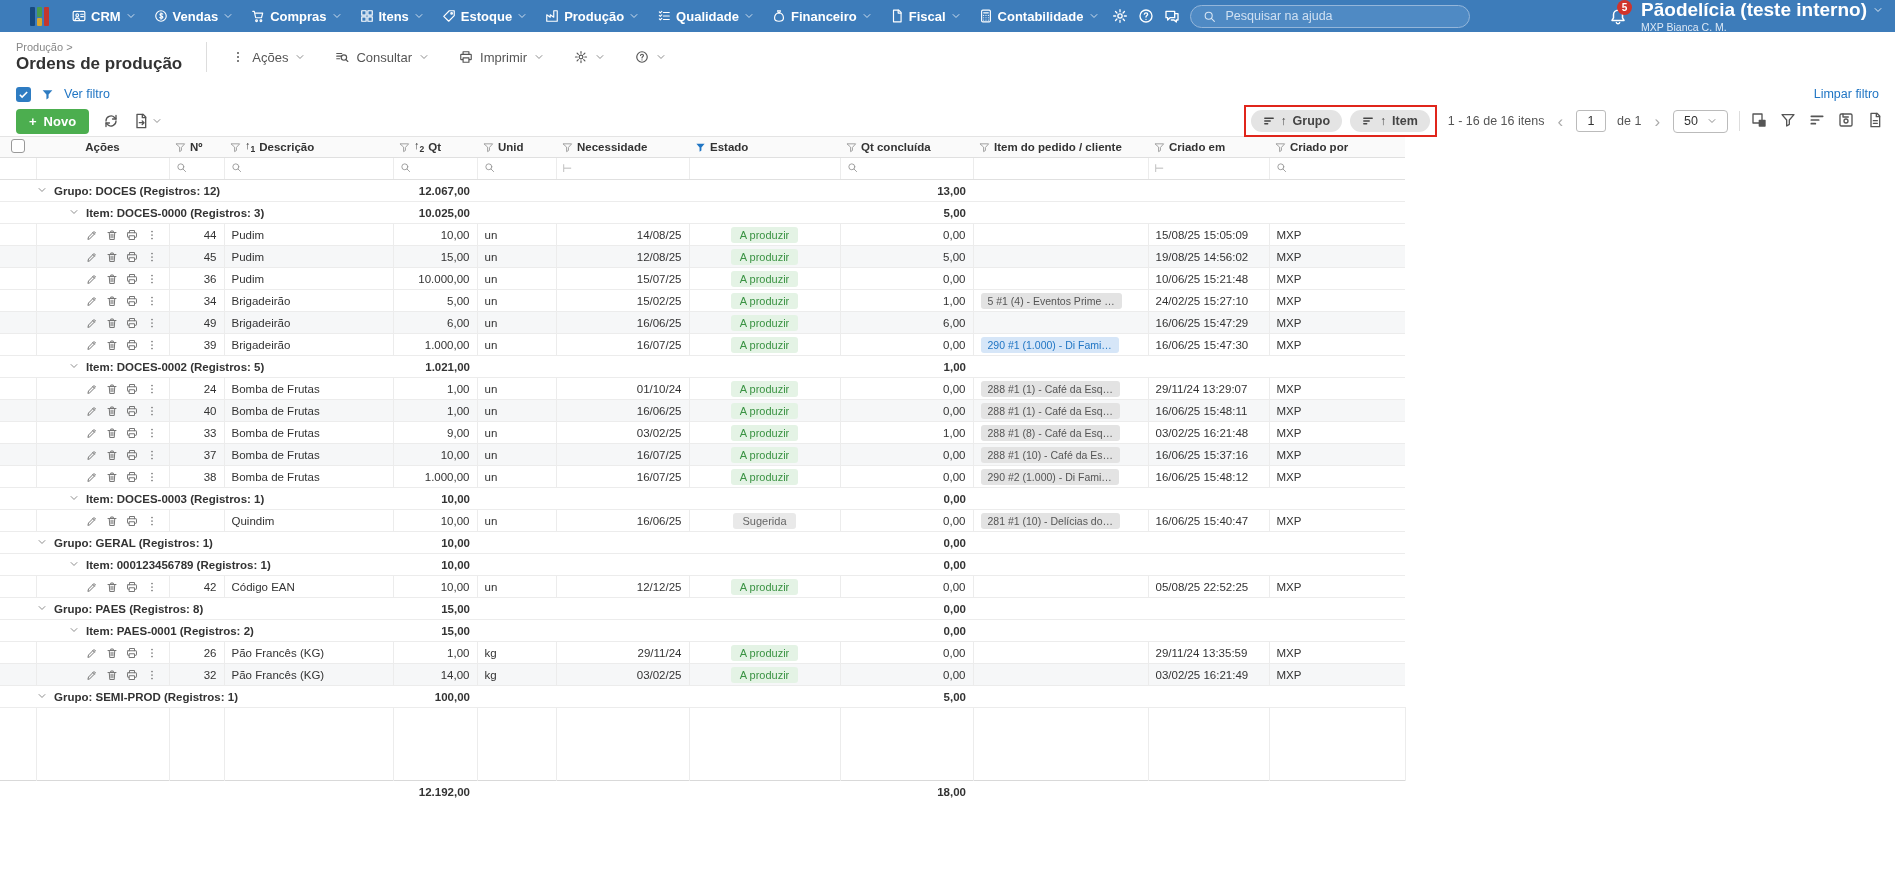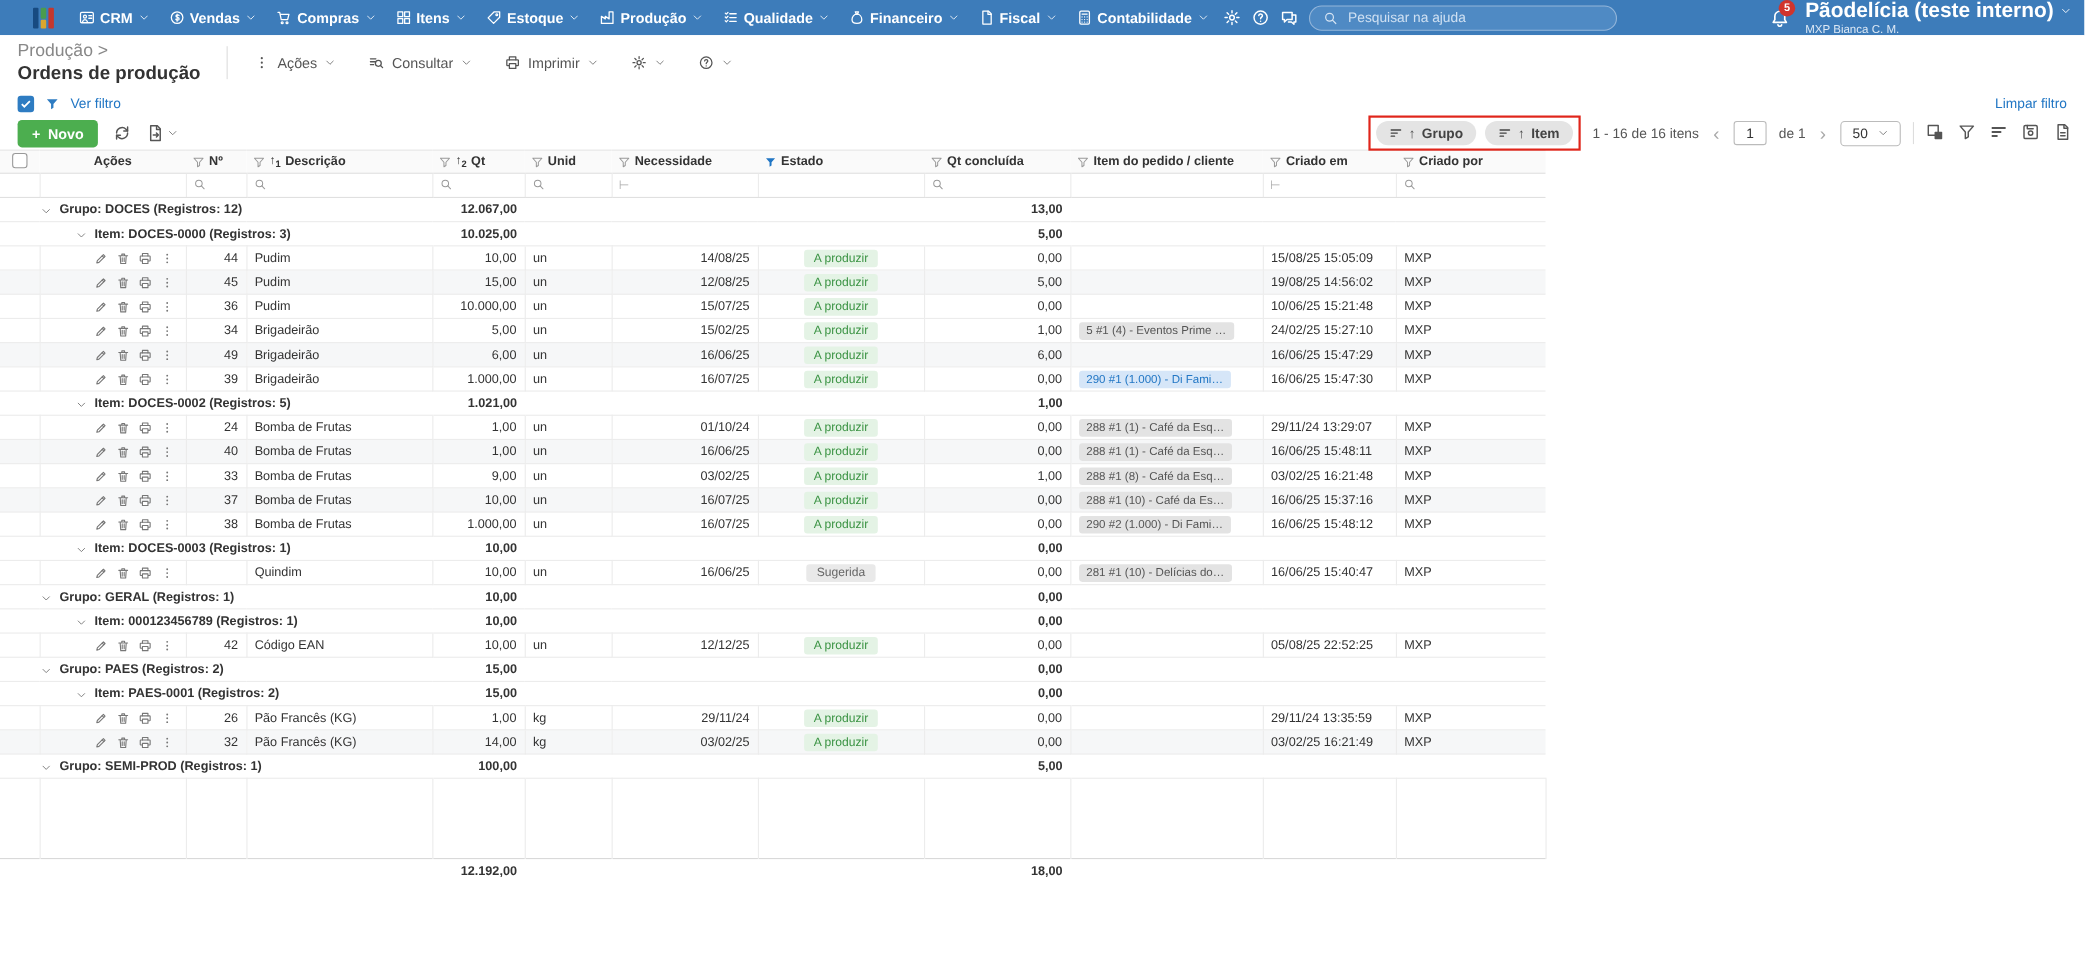--- a/index.html
+++ b/index.html
@@ -34,21 +34,21 @@
   .nav-right{margin-left:auto;display:flex;align-items:center;gap:14px}
   .bell{position:relative;cursor:pointer;display:flex;padding-top:2px}
   .badge{position:absolute;top:-6px;left:8px;background:#d0342c;color:#fff;font-size:10px;font-weight:bold;
          border-radius:8px;min-width:15px;height:15px;display:flex;align-items:center;justify-content:center;padding:0 3px}
   .user{cursor:pointer;line-height:1.15;text-align:left}
   .user-top{display:flex;align-items:center;gap:6px;font-weight:bold;font-size:19px}
   .user-sub{font-size:10.5px;color:#dce8f5}
 
   
   .page-header{height:50px;display:flex;align-items:center;padding:0 16px;background:#fff}
-  .breadcrumb{font-size:16px;color:#888}
+  .breadcrumb{font-size:11px;color:#888}
   .page-title{font-size:17px;font-weight:bold;color:#333;margin-top:1px}
   .vdiv{width:1px;height:30px;background:#ddd;margin:0 24px}
   .hdr-actions{display:flex;align-items:center}
   .hdr-btn{display:flex;align-items:center;gap:7px;color:#555;font-size:13px;margin-right:30px;cursor:pointer}
   .caret-g{color:#777}
 
   
   .filter-row{height:24px;display:flex;align-items:center;justify-content:space-between;padding:0 16px}
   .filter-left{display:flex;align-items:center;gap:10px}
   .chk{width:15px;height:15px;background:#2e7cc2;border-radius:3px;display:flex;align-items:center;
@@ -89,21 +89,21 @@
   .sortb sub{font-size:8.5px}
   .hcheck{width:14px;height:14px;border:1px solid #999;border-radius:3px;background:#fff;display:inline-block;cursor:pointer}
   tr.fl td{height:22px;border-bottom:1px solid #e0e0e0;border-right:1px solid #ececec;padding:0 6px;color:#999;background:#fff}
   tr.fl td:last-child{border-right:none}
   tbody td{height:22px;padding:0 7px;border-bottom:1px solid #ececec;border-right:1px solid #ececec;
            white-space:nowrap;overflow:hidden;color:#333}
   tbody td:last-child{border-right:none}
   tbody tr.grp td{font-weight:bold;border-right:none;background:#fff}
   tr.tr-alt td{background:#f6f7f8}
   .ta-r{text-align:right}
-  .glbl{display:flex;align-items:flex-end;gap:7px}
+  .glbl{display:flex;align-items:flex-start;gap:7px}
   .chev{color:#777}
   .ind-g{margin-left:30px}.ind-i{margin-left:62px}
   .acts{display:flex;align-items:center;justify-content:flex-end;gap:8px;color:#777;padding-right:4px}
   .acts .icn{cursor:pointer}
   .kebab{font-size:12px;color:#777;cursor:pointer;line-height:1}
   .badge-st{display:inline-block;padding:2px 9px;border-radius:3px;font-size:11px}
   .badge-green{background:#e4f3e5;color:#3a9343}
   .badge-gray{background:#e9e9e9;color:#666}
   .td-estado{text-align:center}
   .chip{display:inline-block;max-width:158px;overflow:hidden;text-overflow:ellipsis;padding:2px 7px;
@@ -1355,21 +1355,21 @@
         <td class="">MXP</td>
       </tr>
       <tr class="grp">
         <td colspan="4" class="">
           <span class="glbl ind-g">
             <span class="icn s10 chev">
               <svg viewBox="0 0 24 24" fill="none" stroke="currentColor" stroke-width="2" stroke-linecap="round" stroke-linejoin="round">
                 <path d="M5 8.5l7 7 7-7"></path>
               </svg>
             </span>
-            <span>Grupo: PAES (Registros: 2)</span>
+            <span>Grupo: PAES (Registros: 8)</span>
           </span>
         </td>
         <td class="ta-r">15,00</td>
         <td colspan="3" class=""></td>
         <td class="ta-r">0,00</td>
         <td colspan="3" class=""></td>
       </tr>
       <tr class="grp">
         <td colspan="4" class="">
           <span class="glbl ind-i">

